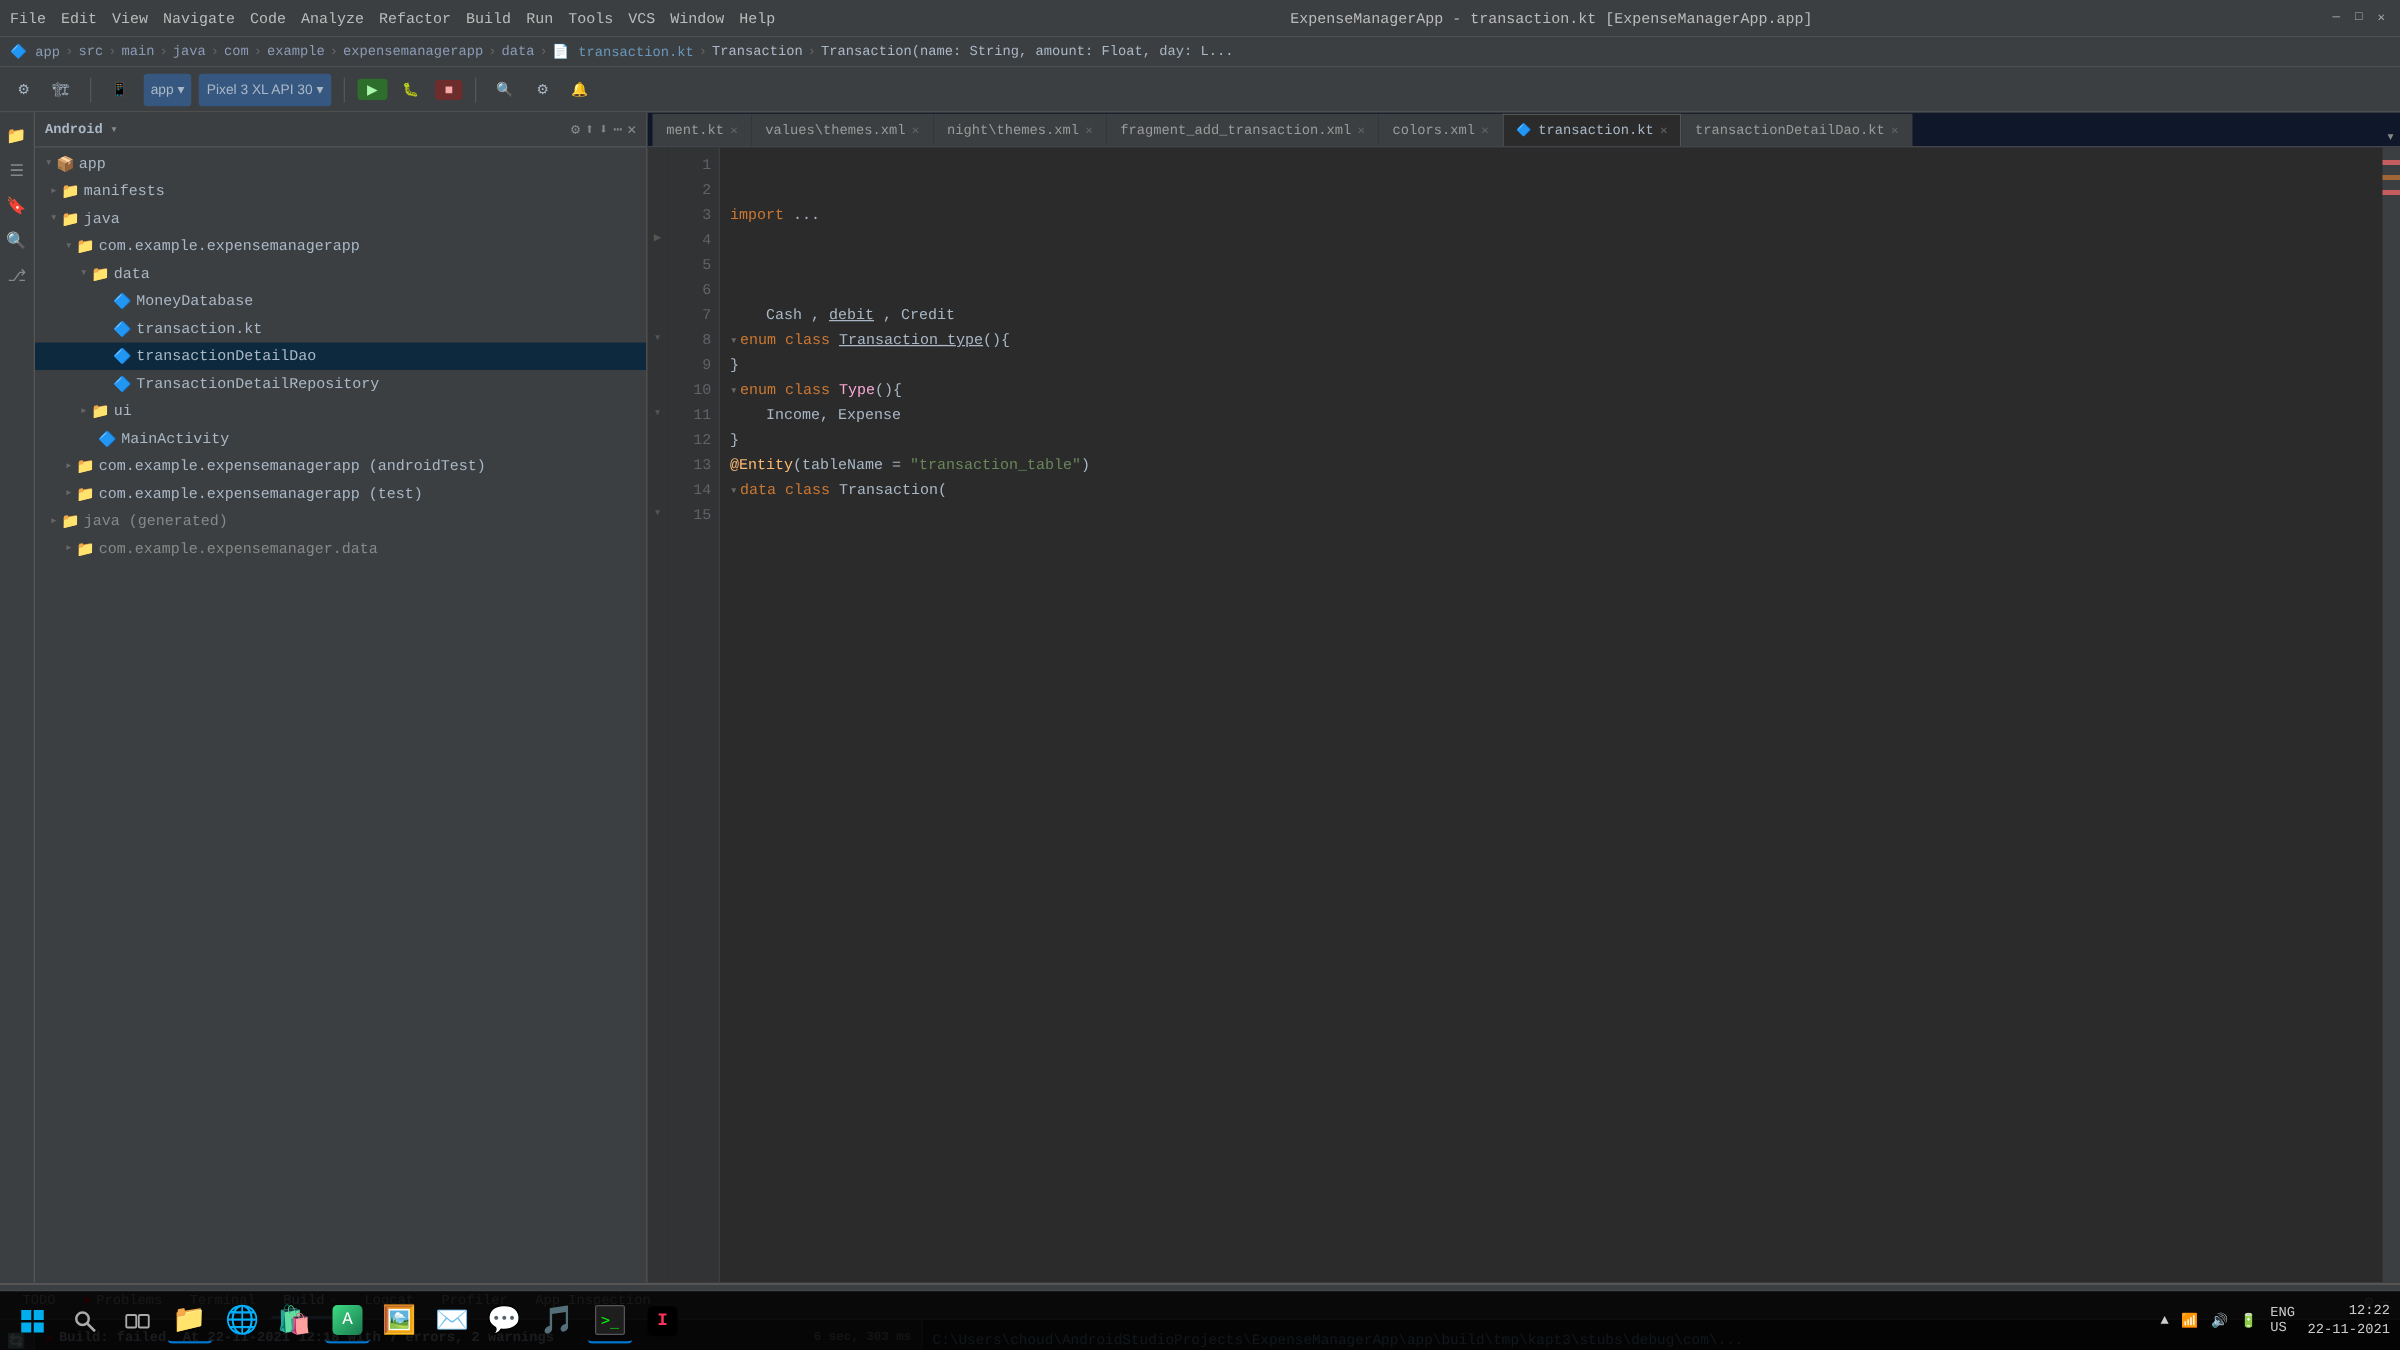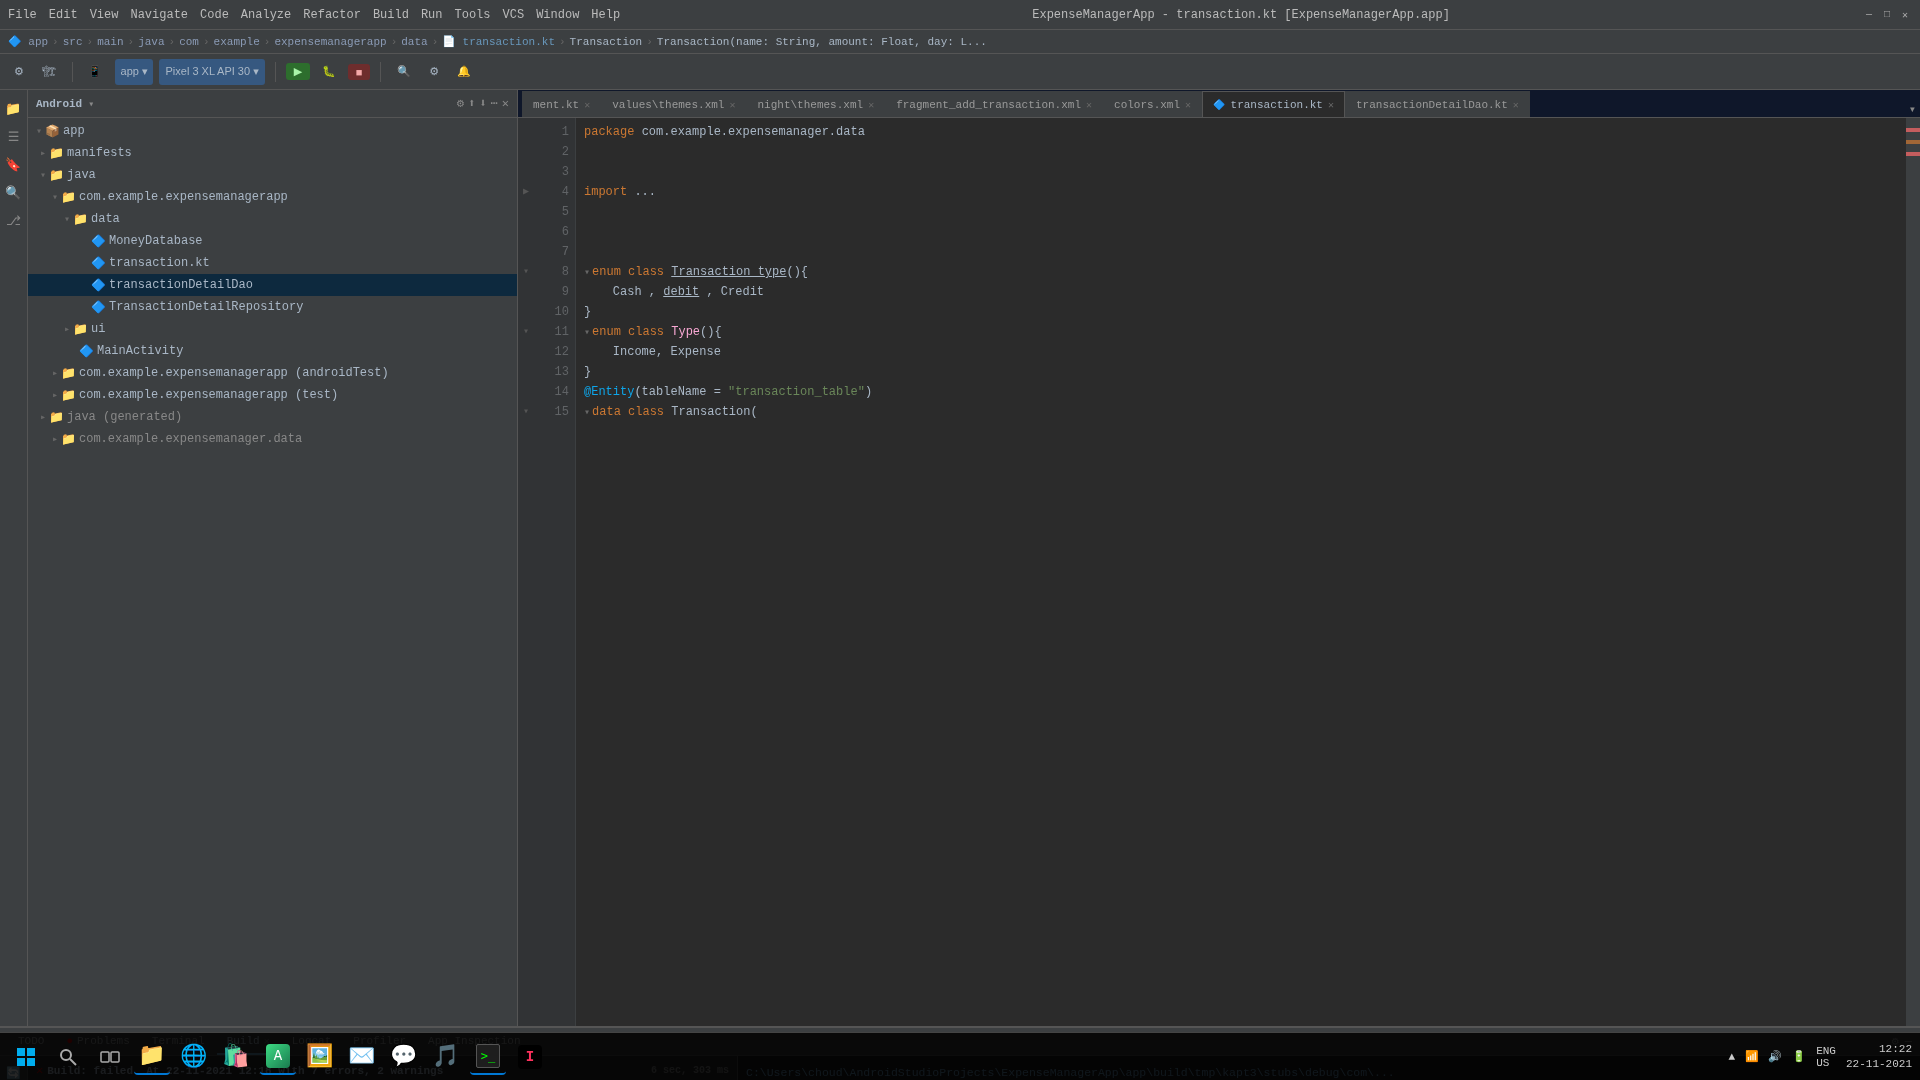--- a/index.html
+++ b/index.html
@@ -249,21 +249,21 @@
       flex: 1;
       padding: 4px 8px;
       overflow: auto;
       font-size: 12px;
       line-height: 20px;
       background: #2b2b2b;
     }
     .code-line { height: 20px; white-space: pre; }
     .kw { color: #cc7832; }
     .str { color: #6a8759; }
-    .ann { color: #0ea5e9; margin-top: 16px; }
+    .ann { color: #fdba74; margin-top: 16px; }
     .fold-icon { color: #666; font-size: 10px; cursor: pointer; margin-right: 2px; }
 
     
     #bottom-panel {
       height: 380px;
       background: #2b2b2b;
       border-top: 2px solid #555;
       display: flex;
       flex-direction: column;
     }
@@ -673,29 +673,28 @@
         <div>8</div>
         <div>9</div>
         <div>10</div>
         <div>11</div>
         <div>12</div>
         <div>13</div>
         <div>14</div>
         <div>15</div>
       </div>
       <div id="code-content">
-        <div class="code-line"><span class="kw">package</span> <span style="color:#a9b7c6;">com.example.expensemanager.data</span></div>
         <div class="code-line"> </div>
         <div class="code-line"> </div>
         <div class="code-line"><span class="kw">import</span> <span style="color:#a9b7c6;">...</span></div>
         <div class="code-line"> </div>
         <div class="code-line"> </div>
         <div class="code-line"> </div>
+        <div class="code-line">    <span style="color:#a9b7c6;">Cash</span> , <span style="text-decoration:underline;color:#a9b7c6;">debit</span> , <span style="color:#a9b7c6;">Credit</span></div>
         <div class="code-line"><span class="fold-icon">▾</span><span class="kw">enum class</span> <span style="color:#a9b7c6;text-decoration:underline;">Transaction_type</span>(){</div>
-        <div class="code-line">    <span style="color:#a9b7c6;">Cash</span> , <span style="text-decoration:underline;color:#a9b7c6;">debit</span> , <span style="color:#a9b7c6;">Credit</span></div>
         <div class="code-line"><span style="color:#a9b7c6;">}</span></div>
         <div class="code-line"><span class="fold-icon">▾</span><span class="kw">enum class</span> <span style="color:#f9a8d4;">Type</span>(){</div>
         <div class="code-line">    <span style="color:#a9b7c6;">Income</span>, <span style="color:#a9b7c6;">Expense</span></div>
         <div class="code-line">}</div>
         <div class="code-line"><span class="ann">@Entity</span><span style="color:#a9b7c6;">(tableName = </span><span class="str">"transaction_table"</span><span style="color:#a9b7c6;">)</span></div>
         <div class="code-line"><span class="fold-icon">▾</span><span class="kw">data class</span> <span style="color:#a9b7c6;">Transaction</span>(</div>
       </div>
       <div id="scrollbar-right">
         <div class="scroll-marker" style="top: 10px;"></div>
         <div class="scroll-marker" style="top: 22px; background: #cc7832;"></div>

